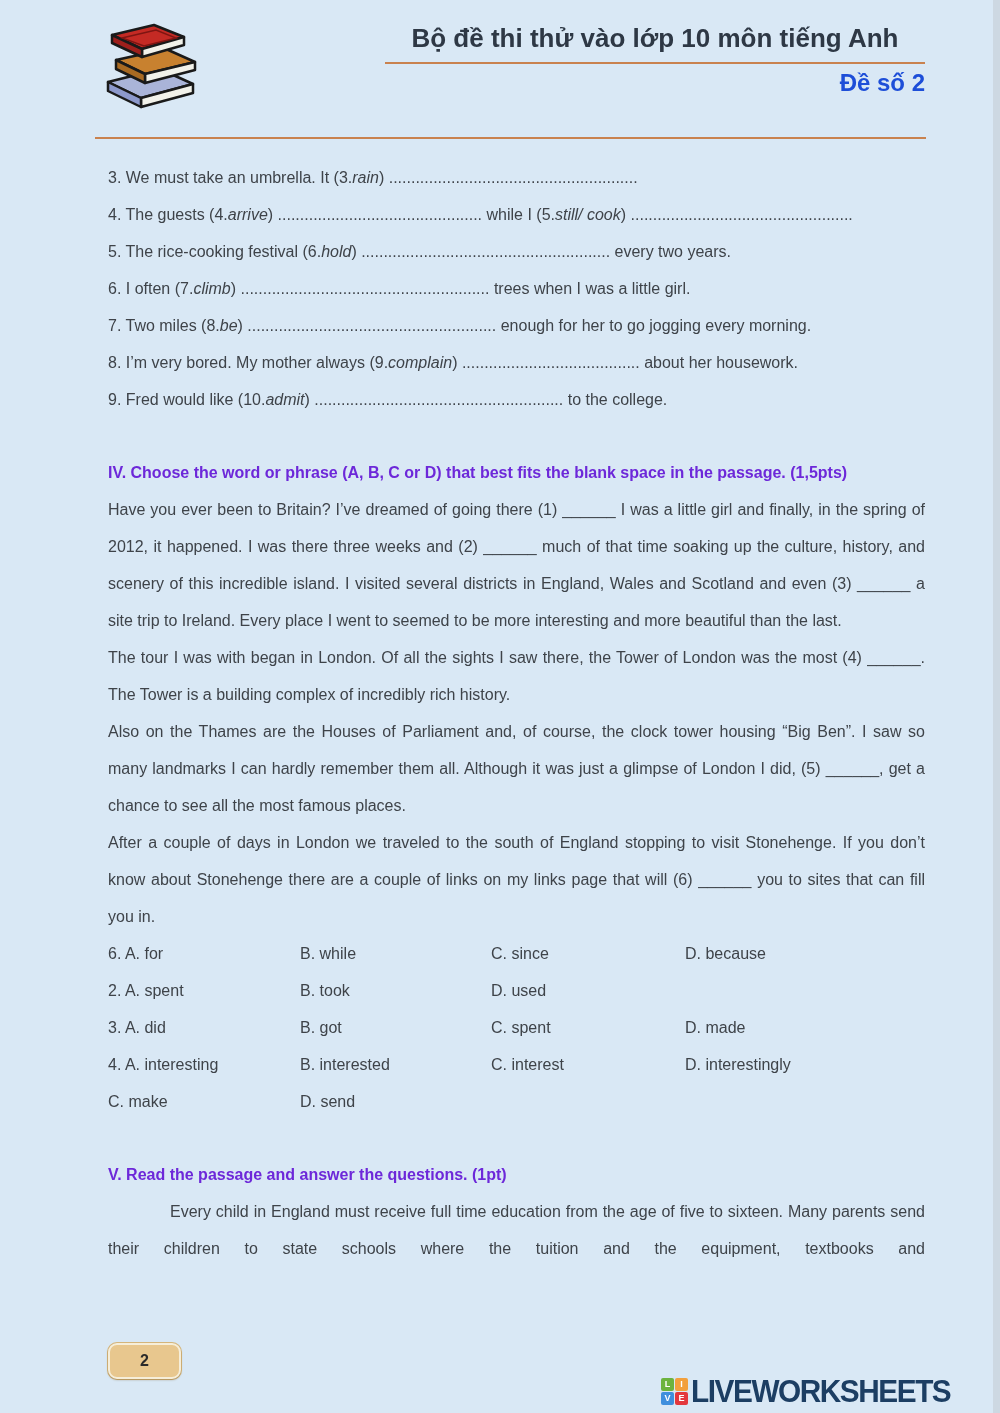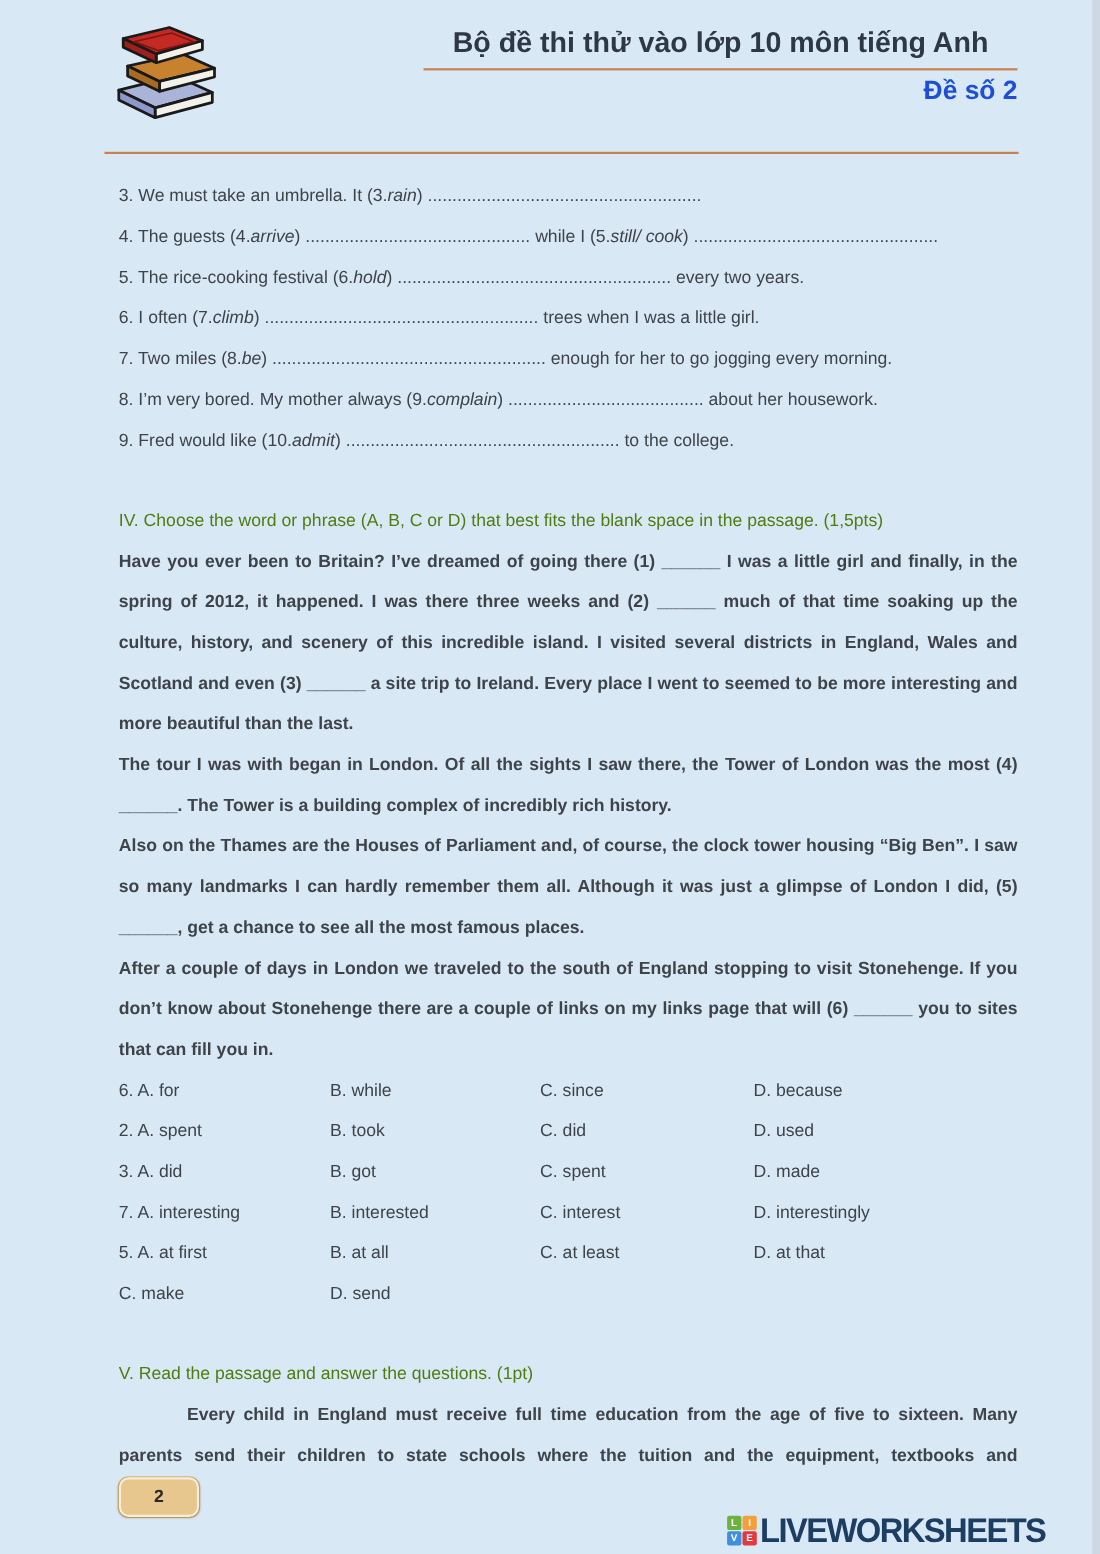--- a/index.html
+++ b/index.html
@@ -28,23 +28,23 @@
     font-size:24px; font-weight:bold; color:#1d4ed8;
     text-align:right; margin-top:5px; line-height:1.2;
   }
   .header-rule { height:2px; background:#c9824f; margin:11px 74px 0 95px; }
   
   .content { padding:20px 75px 0 108px; font-size:16px; }
   .fill-line { margin:0; line-height:37px; white-space:nowrap; }
   .fill-line i { font-style:italic;text-align:center; }
   .sec-heading {
     margin:36px 0 0 0; line-height:37px;
-    font-size:16px; font-weight:normal; color:#4d7c0f;
+    font-size:16px; font-weight:bold; color:#6d28d9;
   }
-  .para { margin:0; line-height:37px; text-align:justify;font-weight:bold; }
+  .para { margin:0; line-height:37px; text-align:justify; }
   .para-indent-just { text-indent:62px; text-align-last:justify; }
   .opt-row {
     display:grid; grid-template-columns:192px 191px 194px 1fr;
     line-height:37px; margin:0;
   }
   .sec5 { margin-top:0; }
   
   .footer { position:absolute; left:0; right:0; bottom:0; height:72px; }
   .page-badge {
     position:absolute; left:108px; top:2px;
@@ -131,40 +131,33 @@
       <div>
         <div class="opt-row">
           <span>6. A. for</span>
           <span>B. while</span>
           <span>C. since</span>
           <span>D. because</span>
         </div>
         <div class="opt-row">
           <span>2. A. spent</span>
           <span>B. took</span>
-          <span>C. did</span>
           <span>D. used</span>
         </div>
         <div class="opt-row">
           <span>3. A. did</span>
           <span>B. got</span>
           <span>C. spent</span>
           <span>D. made</span>
         </div>
         <div class="opt-row">
-          <span>7. A. interesting</span>
+          <span>4. A. interesting</span>
           <span>B. interested</span>
           <span>C. interest</span>
           <span>D. interestingly</span>
-        </div>
-        <div class="opt-row">
-          <span>5. A. at first</span>
-          <span>B. at all</span>
-          <span>C. at least</span>
-          <span>D. at that</span>
         </div>
         <div class="opt-row">
           <span>C. make</span>
           <span>D. send</span>
         </div>
       </div>
     </section>
 
     <section class="sec5">
       <h2 class="sec-heading">V. Read the passage and answer the questions. (1pt)</h2>

